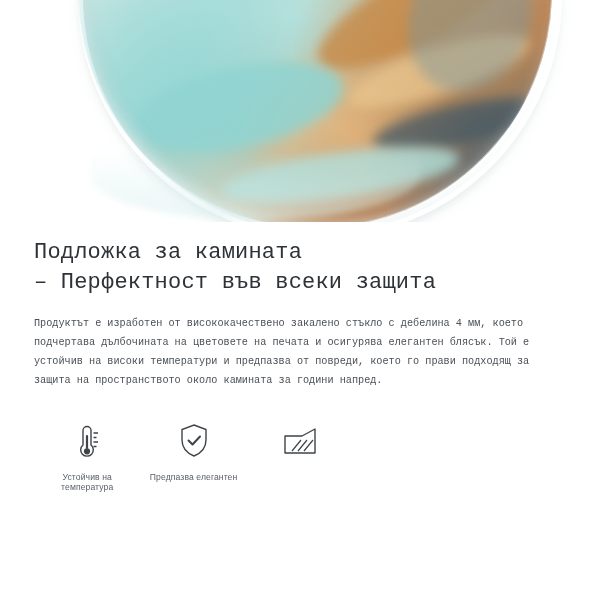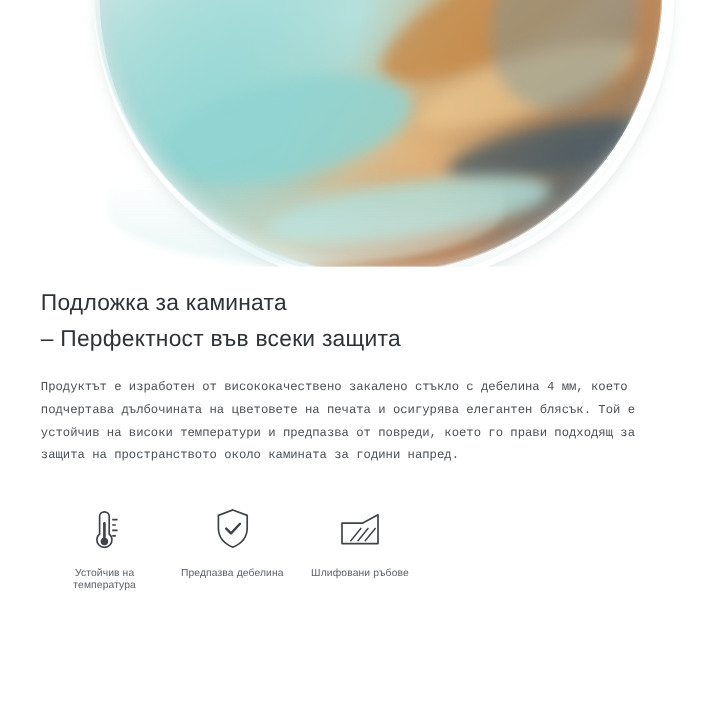--- a/index.html
+++ b/index.html
@@ -96,22 +96,22 @@
     pointer-events: none;
   }
 
   
   .content {
     position: relative;
     padding: 0 34px;
   }
   .headline {
     margin: 16px 0 0 0;
-    font-family: Liberation Sans, sans-serif;
-    font-size: 19px;
+    font-family: Liberation Mono, monospace;
+    font-size: 22px;
     line-height: 30px;
     color: #2e3338;
     font-weight: 400;
     letter-spacing: 0.2px;
   }
   .headline .l2 { display: block; }
   .body-copy {
     margin: 16px 0 0 0;
     font-size: 10.2px;
     line-height: 19px;
@@ -189,30 +189,29 @@
       </div>
 
 
       <div class="feature">
         <div class="feature-icon">
           <svg width="34" height="42" viewBox="0 0 34 42" fill="none" stroke="#3d4348" stroke-width="1.4">
             <path d="M17 5 L29 9.5 v10.5 c0 8-5.2 13.2-12 16-6.8-2.8-12-8-12-16 V9.5 z"></path>
             <path d="M11.5 20.5 l4 4 l7.5 -8" stroke-width="2" stroke-linecap="round" stroke-linejoin="round"></path>
           </svg>
         </div>
-        <div class="feature-label">Предпазва дебелина</div>
+        <div class="feature-label">Предпазва елегантен</div>
       </div>
 
 
       <div class="feature">
         <div class="feature-icon">
           <svg width="38" height="36" viewBox="0 0 38 36" fill="none" stroke="#3d4348" stroke-width="1.4">
             <path d="M4 30 L4 13 L21 13 L34 6 L34 30 Z" stroke-linejoin="round"></path>
             <path d="M11 28 L20 17 M17 28 L26 17 M23 28 L32 17" stroke-width="1.2"></path>
           </svg>
         </div>
-        <div class="feature-label">Шлифовани ръбове</div>
       </div>
 
 
     </div>
   </div>
 </div>
 
 </body></html>

